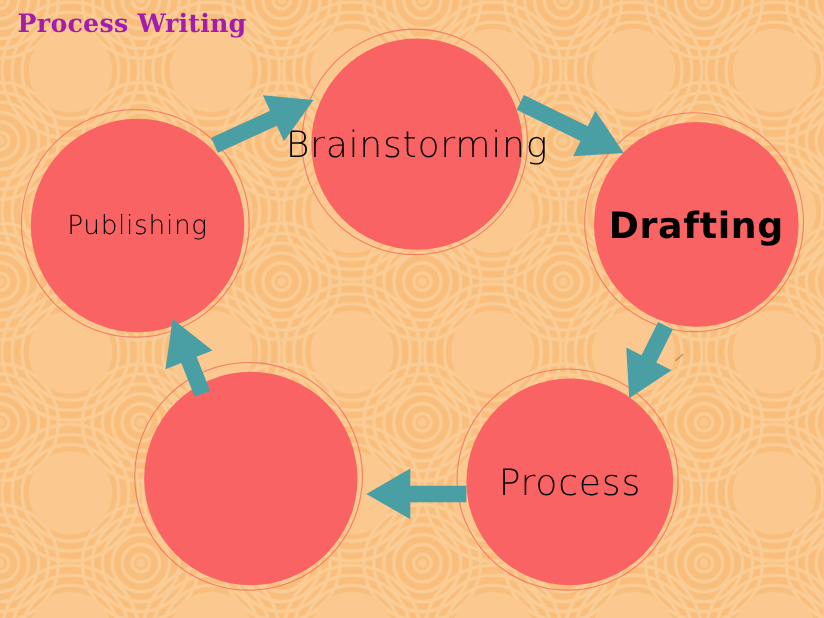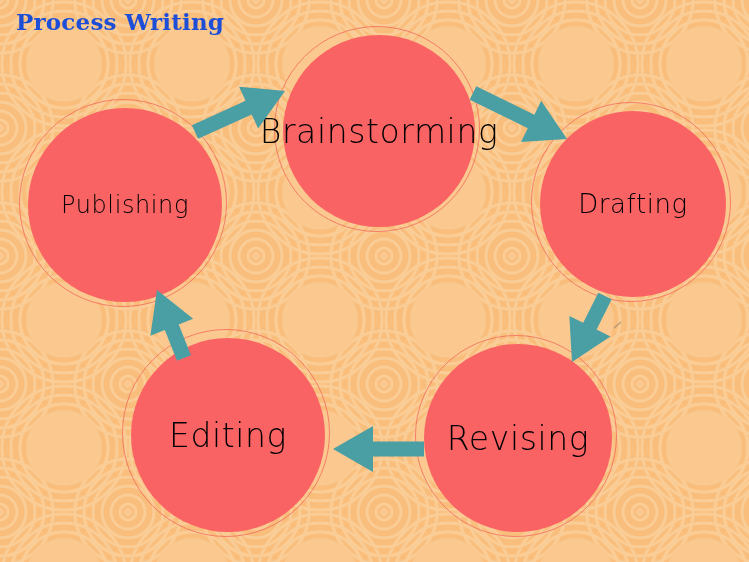--- a/index.html
+++ b/index.html
@@ -28,21 +28,21 @@
 
   
   #slide-title {
     position: absolute;
     left: 16px;
     top: 8px;
     font-family: "DejaVu Serif", "Liberation Serif", serif;
     font-size: 23px;
     font-weight: 700;
     letter-spacing: 0.2px;
-    color: #1d4ed8;
+    color: #a21caf;
     white-space: nowrap;
     z-index: 6;
   }
 
   
   .node {
     position: absolute;
     border-radius: 50%;
     display: flex;
     align-items: center;
@@ -150,31 +150,30 @@
     <div class="node-label" style="font-size: 24px;">Publishing</div>
   </div>
 
   <div class="node" id="node-brainstorming" style="left: 283px; top: 35px; width: 192px; height: 192px;">
     <div class="node-disc"></div>
     <div class="node-label" style="font-size: 33px;">Brainstorming</div>
   </div>
 
   <div class="node" id="node-drafting" style="left: 540px; top: 111px; width: 186px; height: 186px;">
     <div class="node-disc"></div>
-    <div class="node-label" style="font-size: 26px;">Drafting</div>
+    <div class="node-label" style="font-size: 33px; font-weight: bold;">Drafting</div>
   </div>
 
   <div class="node" id="node-revising" style="left: 424px; top: 344px; width: 188px; height: 188px;">
     <div class="node-disc"></div>
-    <div class="node-label" style="font-size: 33px;">Revising</div>
+    <div class="node-label" style="font-size: 33px;">Process</div>
   </div>
 
   <div class="node" id="node-editing" style="left: 131px; top: 338px; width: 194px; height: 194px;">
     <div class="node-disc"></div>
-    <div class="node-label" style="font-size: 33px;">Editing</div>
   </div>
 
   <svg id="arrow-layer" viewBox="0 0 749 562" preserveAspectRatio="none">
     <g id="arrow-group">
         <polygon points="0,-7.5 58.89893831583835,-7.5 58.89893831583835,-23 98.89893831583835,0 58.89893831583835,23 58.89893831583835,7.5 0,7.5" fill="#4a9fa5" transform="translate(195,132) rotate(-24.491901028231563)" stroke-linejoin="round"></polygon>
         <polygon points="0,-7.5 64.65180361560903,-7.5 64.65180361560903,-23 104.65180361560903,0 64.65180361560903,23 64.65180361560903,7.5 0,7.5" fill="#4a9fa5" transform="translate(473,93) rotate(26.075355583948763)" stroke-linejoin="round"></polygon>
         <polygon points="0,-7.5 33.79024325749306,-7.5 33.79024325749306,-23 73.79024325749306,0 33.79024325749306,23 33.79024325749306,7.5 0,7.5" fill="#4a9fa5" transform="translate(605,296) rotate(116.56505117707799)" stroke-linejoin="round"></polygon>
         <polygon points="0,-7.5 51,-7.5 51,-23 91,0 51,23 51,7.5 0,7.5" fill="#4a9fa5" transform="translate(424,449) rotate(180)" stroke-linejoin="round"></polygon>
         <polygon points="0,-7.5 33.164198895361395,-7.5 33.164198895361395,-23 73.1641988953614,0 33.164198895361395,23 33.164198895361395,7.5 0,7.5" fill="#4a9fa5" transform="translate(184,358) rotate(-111.6559890384225)" stroke-linejoin="round"></polygon>
       </g>

